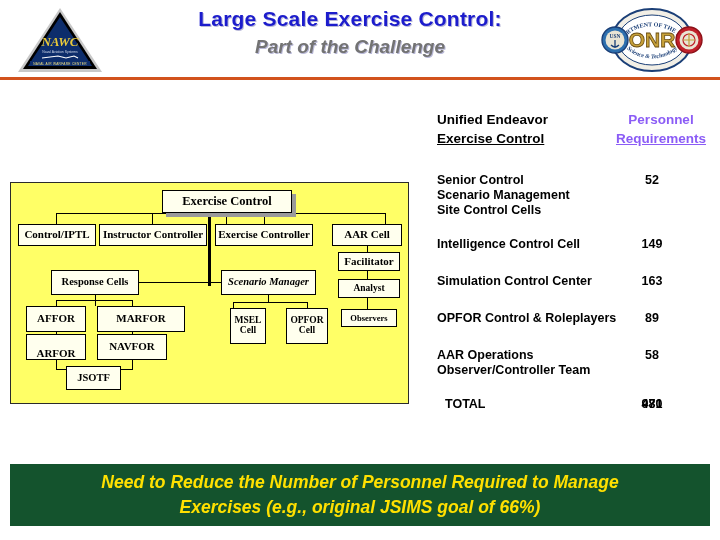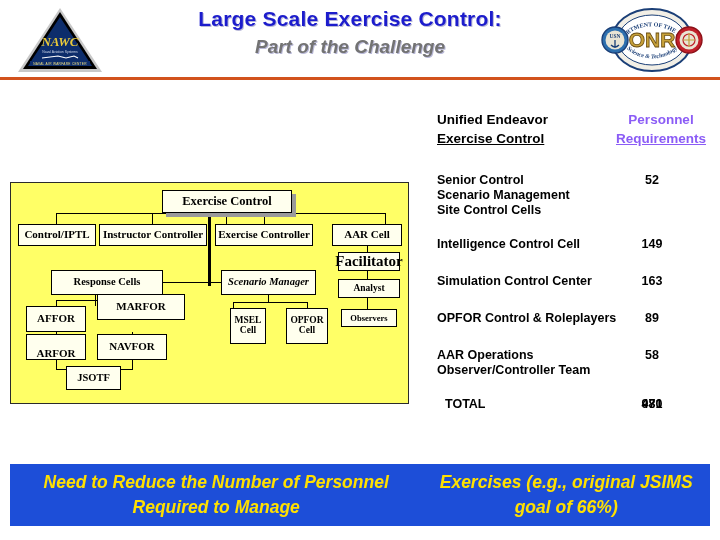--- a/index.html
+++ b/index.html
@@ -72,22 +72,22 @@
     position:absolute;left:186px;top:0;width:58px;text-align:center;
     font-size:12.5px;font-weight:bold;color:#000;
   }
   .prow.total .name{font-size:12.5px;}
   .prow.total{margin-top:18px;}
   .prow.total .name span{padding-left:8px;}
 
   
   .banner{
     position:absolute;left:10px;top:464px;width:700px;height:62px;
-    background:#1d4ed8;box-sizing:border-box;
-    display:flex;flex-direction:row;align-items:center;justify-content:center;
+    background:#14532d;box-sizing:border-box;
+    display:flex;flex-direction:column;align-items:center;justify-content:center;
   }
   .banner div{
     color:#ffe000;font-weight:bold;font-style:italic;font-size:17.5px;
     line-height:25px;text-align:center;
   }
 </style>
 </head>
 <body>
 
 <div id="slide">
@@ -174,39 +174,39 @@
       </div>
       <div class="node" style="left: 88px; top: 41px; width: 108px; height: 22px; font-size: 11px;">
         <span>Instructor Controller</span>
       </div>
       <div class="node" style="left: 204px; top: 41px; width: 98px; height: 22px; font-size: 11px;">
         <span>Exercise Controller</span>
       </div>
       <div class="node" style="left: 321px; top: 41px; width: 70px; height: 22px; font-size: 11px;">
         <span>AAR Cell</span>
       </div>
-      <div class="node" style="left: 327px; top: 69px; width: 62px; height: 19px; font-size: 15px;">
+      <div class="node" style="left: 327px; top: 69px; width: 62px; height: 19px; font-size: 11px;">
         <span>Facilitator</span>
       </div>
       <div class="node" style="left: 327px; top: 96px; width: 62px; height: 19px; font-size: 9.5px;">
         <span>Analyst</span>
       </div>
       <div class="node" style="left: 330px; top: 126px; width: 56px; height: 18px; font-size: 8.5px;">
         <span>Observers</span>
       </div>
-      <div class="node" style="left: 40px; top: 87px; width: 112px; height: 25px; font-size: 10.5px;">
+      <div class="node" style="left: 40px; top: 87px; width: 88px; height: 25px; font-size: 10.5px;">
         <span>Response Cells</span>
       </div>
       <div class="node serif-i" style="left: 210px; top: 87px; width: 95px; height: 25px; font-size: 10.5px;">
         <span>Scenario Manager</span>
       </div>
       <div class="node" style="left: 15px; top: 123px; width: 60px; height: 26px; font-size: 11px;">
         <span>AFFOR</span>
       </div>
-      <div class="node" style="left: 86px; top: 111px; width: 88px; height: 26px; font-size: 11px;">
+      <div class="node" style="left: 86px; top: 123px; width: 88px; height: 26px; font-size: 11px;">
         <span>MARFOR</span>
       </div>
       <div class="node" style="left: 15px; top: 151px; width: 60px; height: 26px; font-size: 11px; align-items: flex-end;">
         <span>ARFOR</span>
       </div>
       <div class="node" style="left: 86px; top: 151px; width: 70px; height: 26px; font-size: 11px;">
         <span>NAVFOR</span>
       </div>
       <div class="node" style="left: 55px; top: 183px; width: 55px; height: 24px; font-size: 10.5px;">
         <span>JSOTF</span>

